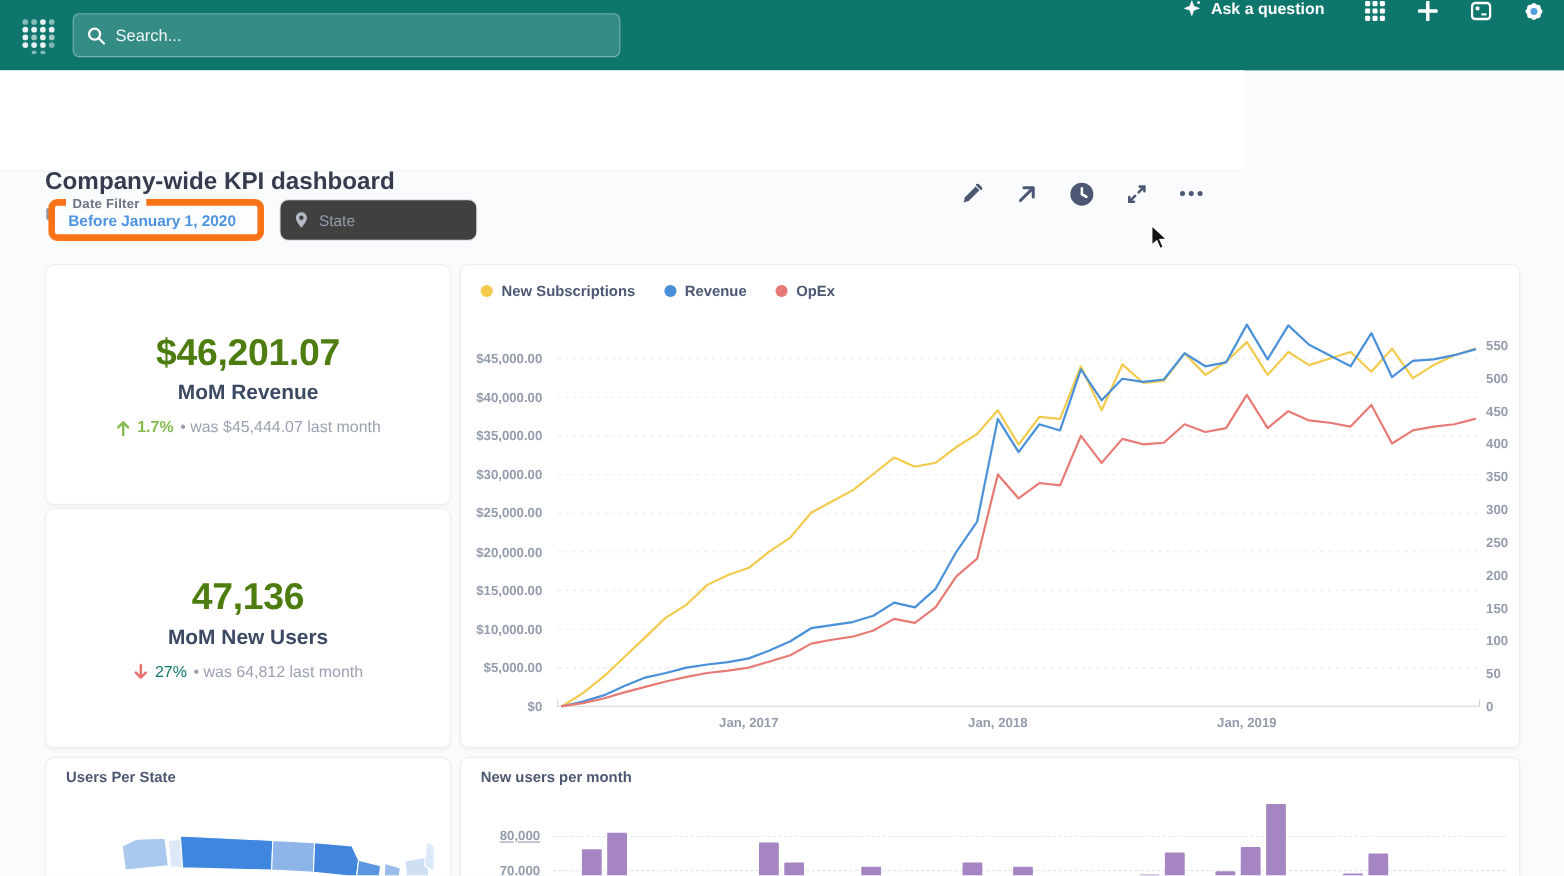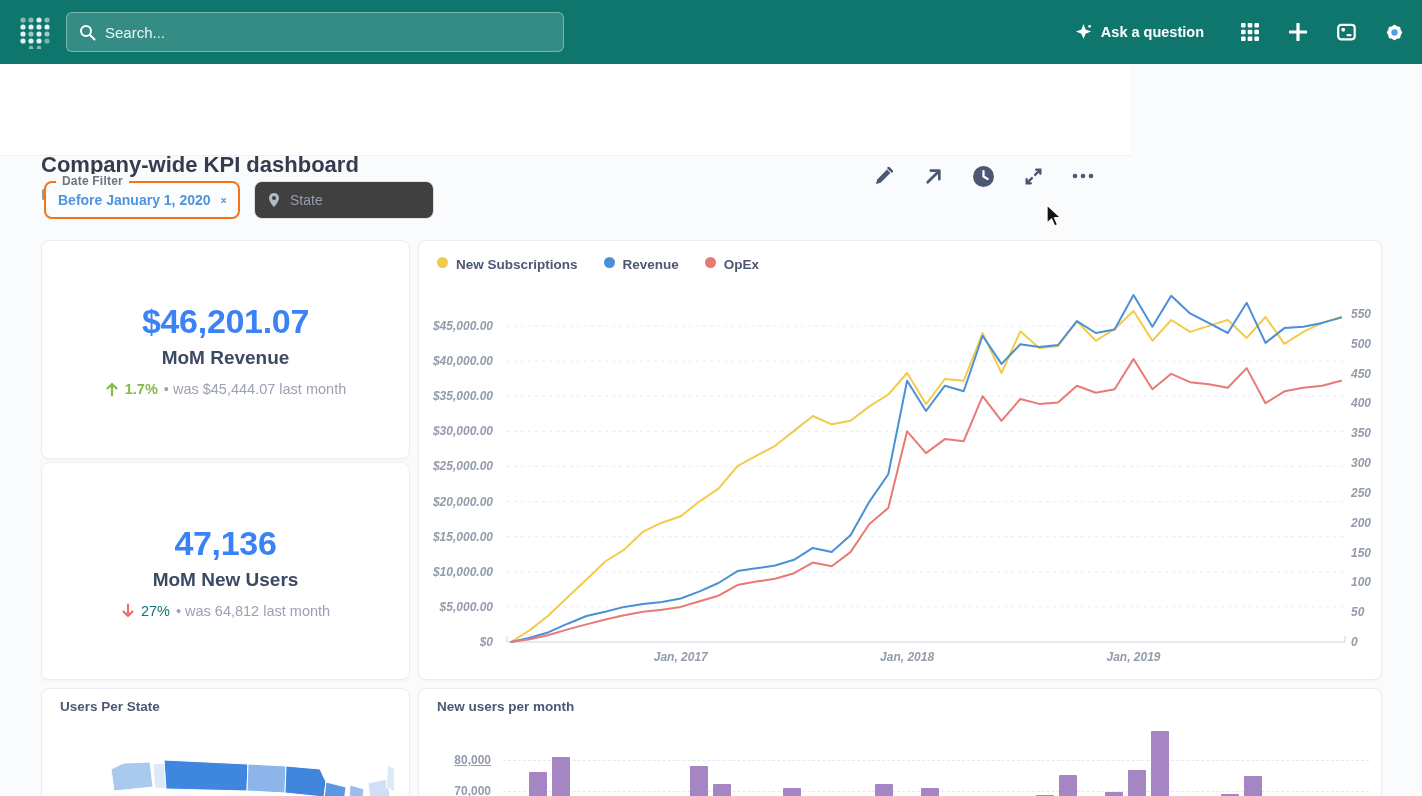--- a/index.html
+++ b/index.html
@@ -6,62 +6,62 @@
   html,body { width:1422px; height:796px; overflow:hidden; }
   body { font-family:"Liberation Sans", sans-serif; background:#f9fbfc; }
   .page { position:relative; width:1422px; height:796px; overflow:hidden; background:#f9fbfc; }
 
   
   .nav { position:absolute; left:0; top:0; width:1422px; height:64px; background:#0f766e; display:flex; align-items:center; }
   .nav-logo { position:absolute; left:18px; top:15px; width:34px; height:34px; }
   .search { position:absolute; left:66px; top:12px; width:498px; height:40px; background:rgba(255,255,255,0.16); border:1px solid rgba(255,255,255,0.35); border-radius:6px; display:flex; align-items:center; padding:0 12px; gap:9px; }
   .search input { background:transparent; border:none; outline:none; color:#fff; font-size:15px; font-family:"Liberation Sans",sans-serif; width:420px; }
   .search input::placeholder { color:rgba(255,255,255,0.92); }
-  .nav-right { position:absolute; right:18px; top:0; height:64px; display:flex; align-items:center; gap:28px; }
+  .nav-right { position:absolute; right:18px; top:0; height:64px; display:flex; align-items:flex-start; gap:28px; }
   .ask { display:flex; align-items:center; gap:9px; color:#fff; font-size:14.5px; font-weight:700; cursor:pointer; margin-right:8px; }
   .nav-icon { width:20px; height:20px; display:flex; align-items:center; justify-content:center; cursor:pointer; }
 
   
   .header { position:absolute; left:0; top:64px; width:1131px; height:92px; background:#fff; border-bottom:1px solid #f0f1f3; }
   .title { position:absolute; left:41px; top:88px; font-size:22px; font-weight:700; color:#343c4e; }
   .crumb { position:absolute; left:41px; top:122px; display:flex; align-items:center; gap:7px; color:#9199a9; font-size:14px; }
   .header-icons { position:absolute; right:36px; top:100px; display:flex; align-items:center; gap:26px; }
   .hicon { width:24px; height:24px; display:flex; align-items:center; justify-content:center; cursor:pointer; }
 
   
-  .chip-date { position:absolute; left:44px; top:181px; width:196px; height:38px; border:2px solid #f97316; border-radius:8px; background:#fcfdfe; display:flex; align-items:center; padding:0 12px; gap:10px; cursor:pointer; }
+  .chip-date { position:absolute; left:44px; top:181px; width:196px; height:38px; border:6px solid #f97316; border-radius:8px; background:#fcfdfe; display:flex; align-items:center; padding:0 12px; gap:10px; cursor:pointer; }
   .chip-date-label { position:absolute; top:-9px; left:10px; background:#f9fbfc; padding:0 6px; font-size:12px; font-weight:600; color:#6b7480; letter-spacing:.2px; }
   .chip-date-value { color:#4d94e0; font-size:14px; font-weight:700; white-space:nowrap; }
   .chip-state { position:absolute; left:254px; top:181px; width:180px; height:38px; border:1px solid #dfe3e9; border-radius:8px; background:#404040; display:flex; align-items:center; padding:0 12px; gap:9px; cursor:pointer; }
   .chip-state-text { color:#949cab; font-size:14px; }
 
   
   .card { position:absolute; background:#fff; border:1px solid #ecedf1; border-radius:8px; box-shadow:0 2px 3px rgba(0,0,0,0.03); overflow:hidden; }
   .card-kpi-1 { left:41px; top:240px; width:369px; height:219px; }
   .card-kpi-2 { left:41px; top:462px; width:369px; height:218px; }
   .card-trend { left:418px; top:240px; width:964px; height:440px; }
   .card-map   { left:41px; top:688px; width:369px; height:170px; }
   .card-bars  { left:418px; top:688px; width:964px; height:170px; }
 
   .kpi { width:100%; height:100%; display:flex; flex-direction:column; align-items:center; justify-content:center; gap:6px; }
-  .kpi-value { font-size:34px; font-weight:800; color:#3b82f6; letter-spacing:-0.3px; }
+  .kpi-value { font-size:34px; font-weight:800; color:#4d7c0f; letter-spacing:-0.3px; }
   .kpi-label { font-size:19px; font-weight:600; color:#3c4963; }
   .kpi-sub { display:flex; align-items:center; gap:6px; font-size:14.5px; color:#9aa1b0; margin-top:6px; }
   .kpi-change-up { color:#84bb4c; font-weight:700; }
   .kpi-change-down { color:#0f766e; font-weight:400; }
 
   .card-title { position:absolute; left:18px; top:10px; font-size:13.5px; font-weight:700; color:#4c5773; }
 
   
   #trend-legend { position:absolute; left:18px; top:16px; display:flex; align-items:center; gap:26px; }
-  .legend-item { display:flex; align-items:flex-start; gap:8px; cursor:pointer; }
+  .legend-item { display:flex; align-items:center; gap:8px; cursor:pointer; }
   .legend-dot { width:11px; height:11px; border-radius:50%; display:inline-block; }
   .legend-item span:last-child { font-size:13.5px; font-weight:700; color:#4c5773; }
   #trend-svg { position:absolute; left:0; top:0; }
-  #trend-labels .axis-tick { position:absolute; font-size:12px; font-weight:700; color:#939cab;font-style:italic; }
+  #trend-labels .axis-tick { position:absolute; font-size:12px; font-weight:700; color:#939cab; }
 
   
   #bars { position:absolute; left:0; top:0; width:964px; height:170px; }
   .bar { position:absolute; width:18px; height:260px; border-radius:1px; }
   .bar-grid { position:absolute; left:84px; width:866px; height:0; border-top:1px dashed #e5e9ee; }
   .axis-tick { position:absolute; font-size:12px; font-weight:700; color:#939cab; }
   .bar-ylabel { left:2px; width:70px; text-align:right;text-decoration:underline; }
 
   
   .cursor { position:absolute; left:1045px; top:204px; z-index:99; pointer-events:none; }

